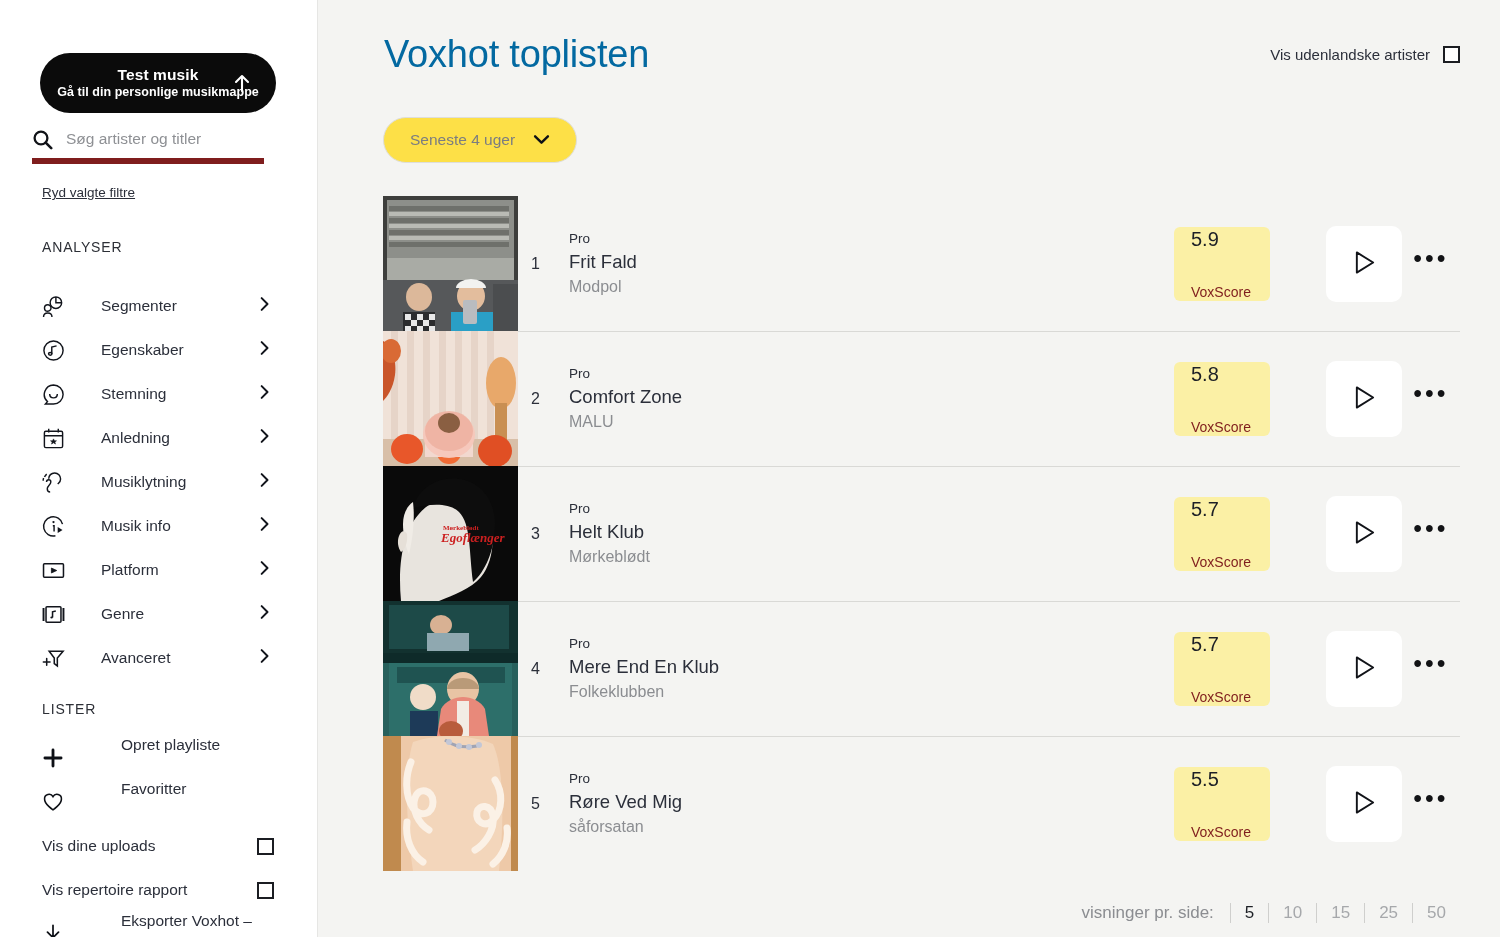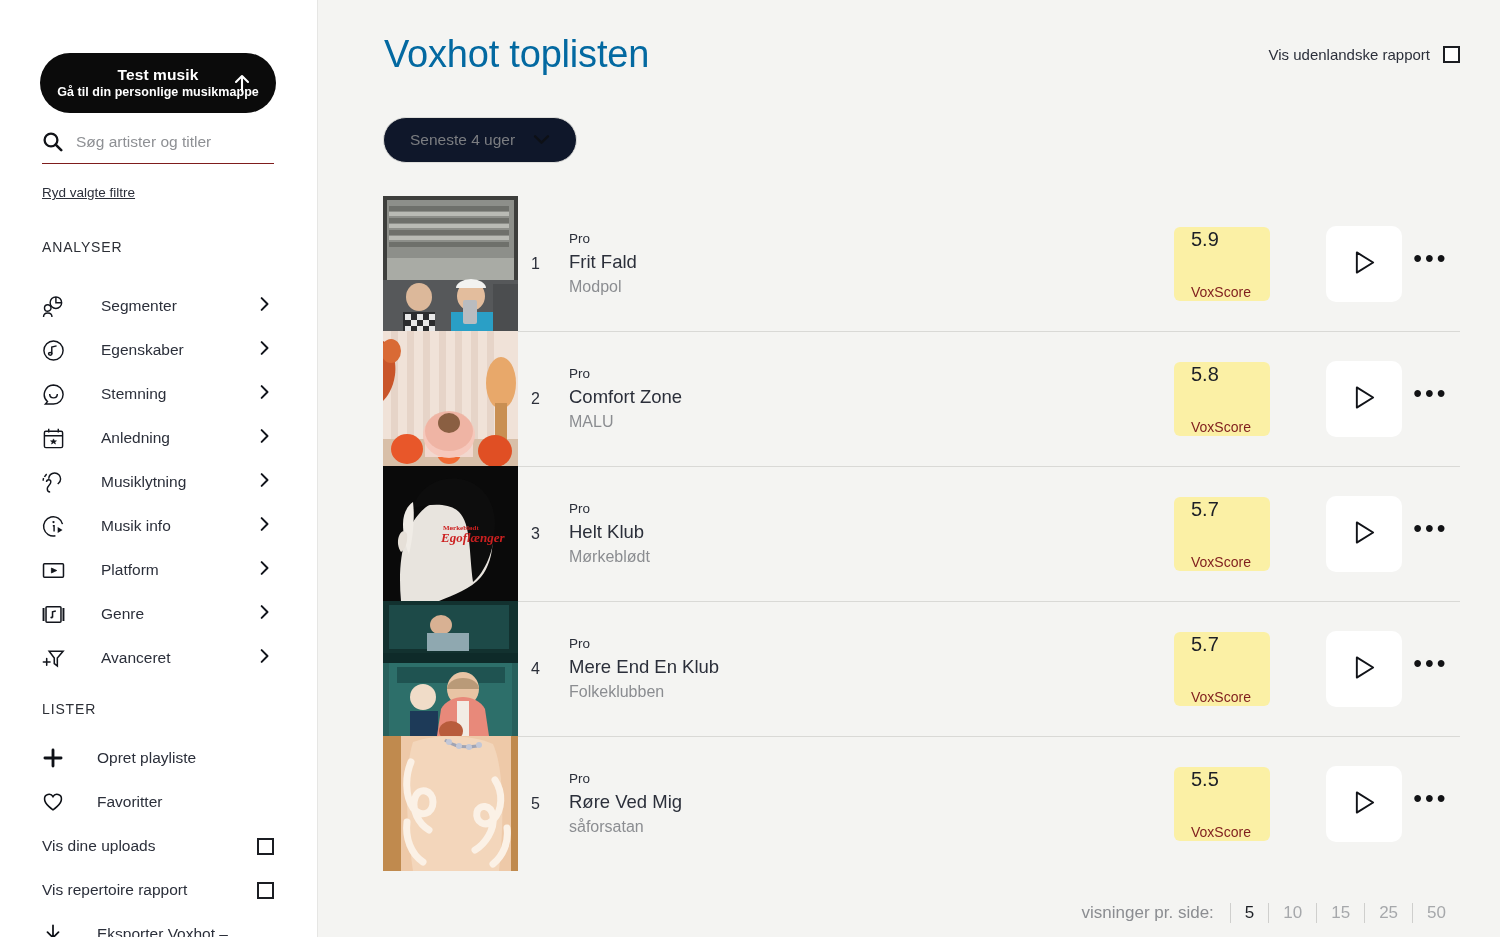--- a/index.html
+++ b/index.html
@@ -32,24 +32,24 @@
   }
   .test-btn .t1 { font-size: 15.5px; font-weight: bold; line-height: 19px; letter-spacing: .1px;}
   .test-btn .t2 { font-size: 12.5px; font-weight: bold; line-height: 17px; letter-spacing: .05px;}
   .test-btn .arrow {
     position: absolute; right: 24px; top: 50%;
     transform: translateY(-50%);
     width: 20px; height: 20px;
   }
 
   .search-row {
-    position: absolute; left: 42px; top: 130px;
+    position: absolute; left: 32px; top: 130px;
     width: 232px; height: 34px;
     display: flex; align-items: center; gap: 13px;
-    border-bottom: 1px solid #7f1d1d;
+    border-bottom: 6px solid #7f1d1d;
     padding-bottom: 10px;
   }
   .search-row .mag { width: 21px; height: 21px; flex: 0 0 21px; }
   .search-row input {
     border: none; outline: none; background: transparent;
     font-family: "Liberation Sans", sans-serif;
     font-size: 15.5px; color: #36383c; width: 190px;
   }
   .search-row input::placeholder { color: #8e9094; }
 
@@ -72,22 +72,22 @@
   .nav-item .nico { width: 26px; flex: 0 0 26px; display:flex; align-items:center; justify-content:flex-start;}
   .nav-item .nlabel {
     margin-left: 33px; font-size: 15.5px; color: #2b2f3a;
     line-height: 1;
   }
   .nav-item .chev { position: absolute; right: 4px; top: 50%; transform: translateY(-50%); }
 
   .sec-lister { position: absolute; left: 42px; top: 701px; }
   .list-list { position: absolute; left: 42px; top: 736px; width: 232px; }
   .list-item {
-    height: 44px; display: flex; align-items: center;
-    cursor: pointer; position: relative;
+    height: 44px; display: flex; 
+    cursor: pointer; position: relative; gap: 24px;
   }
   .list-item .lico { width: 26px; flex: 0 0 26px; display:flex; align-items:center; }
   .list-item .llabel { margin-left: 29px; font-size: 15.5px; color: #2b2f3a; }
   .chk-item {
     height: 44px; display: flex; align-items: center;
     justify-content: space-between; cursor: pointer;
   }
   .chk-item .clabel { font-size: 15.5px; color: #2b2f3a; }
   .chk {
     width: 17px; height: 17px; border: 2px solid #1b1d22;
@@ -108,21 +108,21 @@
   .foreign-toggle {
     position: absolute; right: 40px; top: 46px;
     display: flex; align-items: center; gap: 13px; cursor: pointer;
   }
   .foreign-toggle .flabel { font-size: 15px; color: #2b2f3a; }
 
   .period-pill {
     position: absolute; left: 65px; top: 117px;
     height: 46px; padding: 0 26px 0 26px;
     border: 1px solid #dededb; border-radius: 24px;
-    background: #0f172a;
+    background: #fde047;
     display: flex; align-items: center; gap: 18px;
     cursor: pointer;
   }
   .period-pill .plabel { font-size: 15.5px; color: #7b7d81; }
 
   .tracks { position: absolute; left: 65px; top: 196px; right: 40px; }
   .track-row {
     position: relative; height: 135px;
     display: flex; align-items: stretch;
   }
@@ -390,21 +390,21 @@
       </div>
 
     </div>
   </aside>
 
   <main class="main">
 
     <h1 class="page-title">Voxhot toplisten</h1>
 
     <div class="foreign-toggle">
-      <span class="flabel">Vis udenlandske rapport</span>
+      <span class="flabel">Vis udenlandske artister</span>
       <span class="chk"></span>
     </div>
 
     <div class="period-pill">
       <span class="plabel">Seneste 4 uger</span>
       <span>
         <svg viewBox="0 0 18 12" width="17" height="11">
             <path d="M2 2.5L9 9.5 16 2.5" stroke="#0d1016" stroke-width="2.6" fill="none" stroke-linecap="round" stroke-linejoin="round"></path>
           </svg>
       </span>

